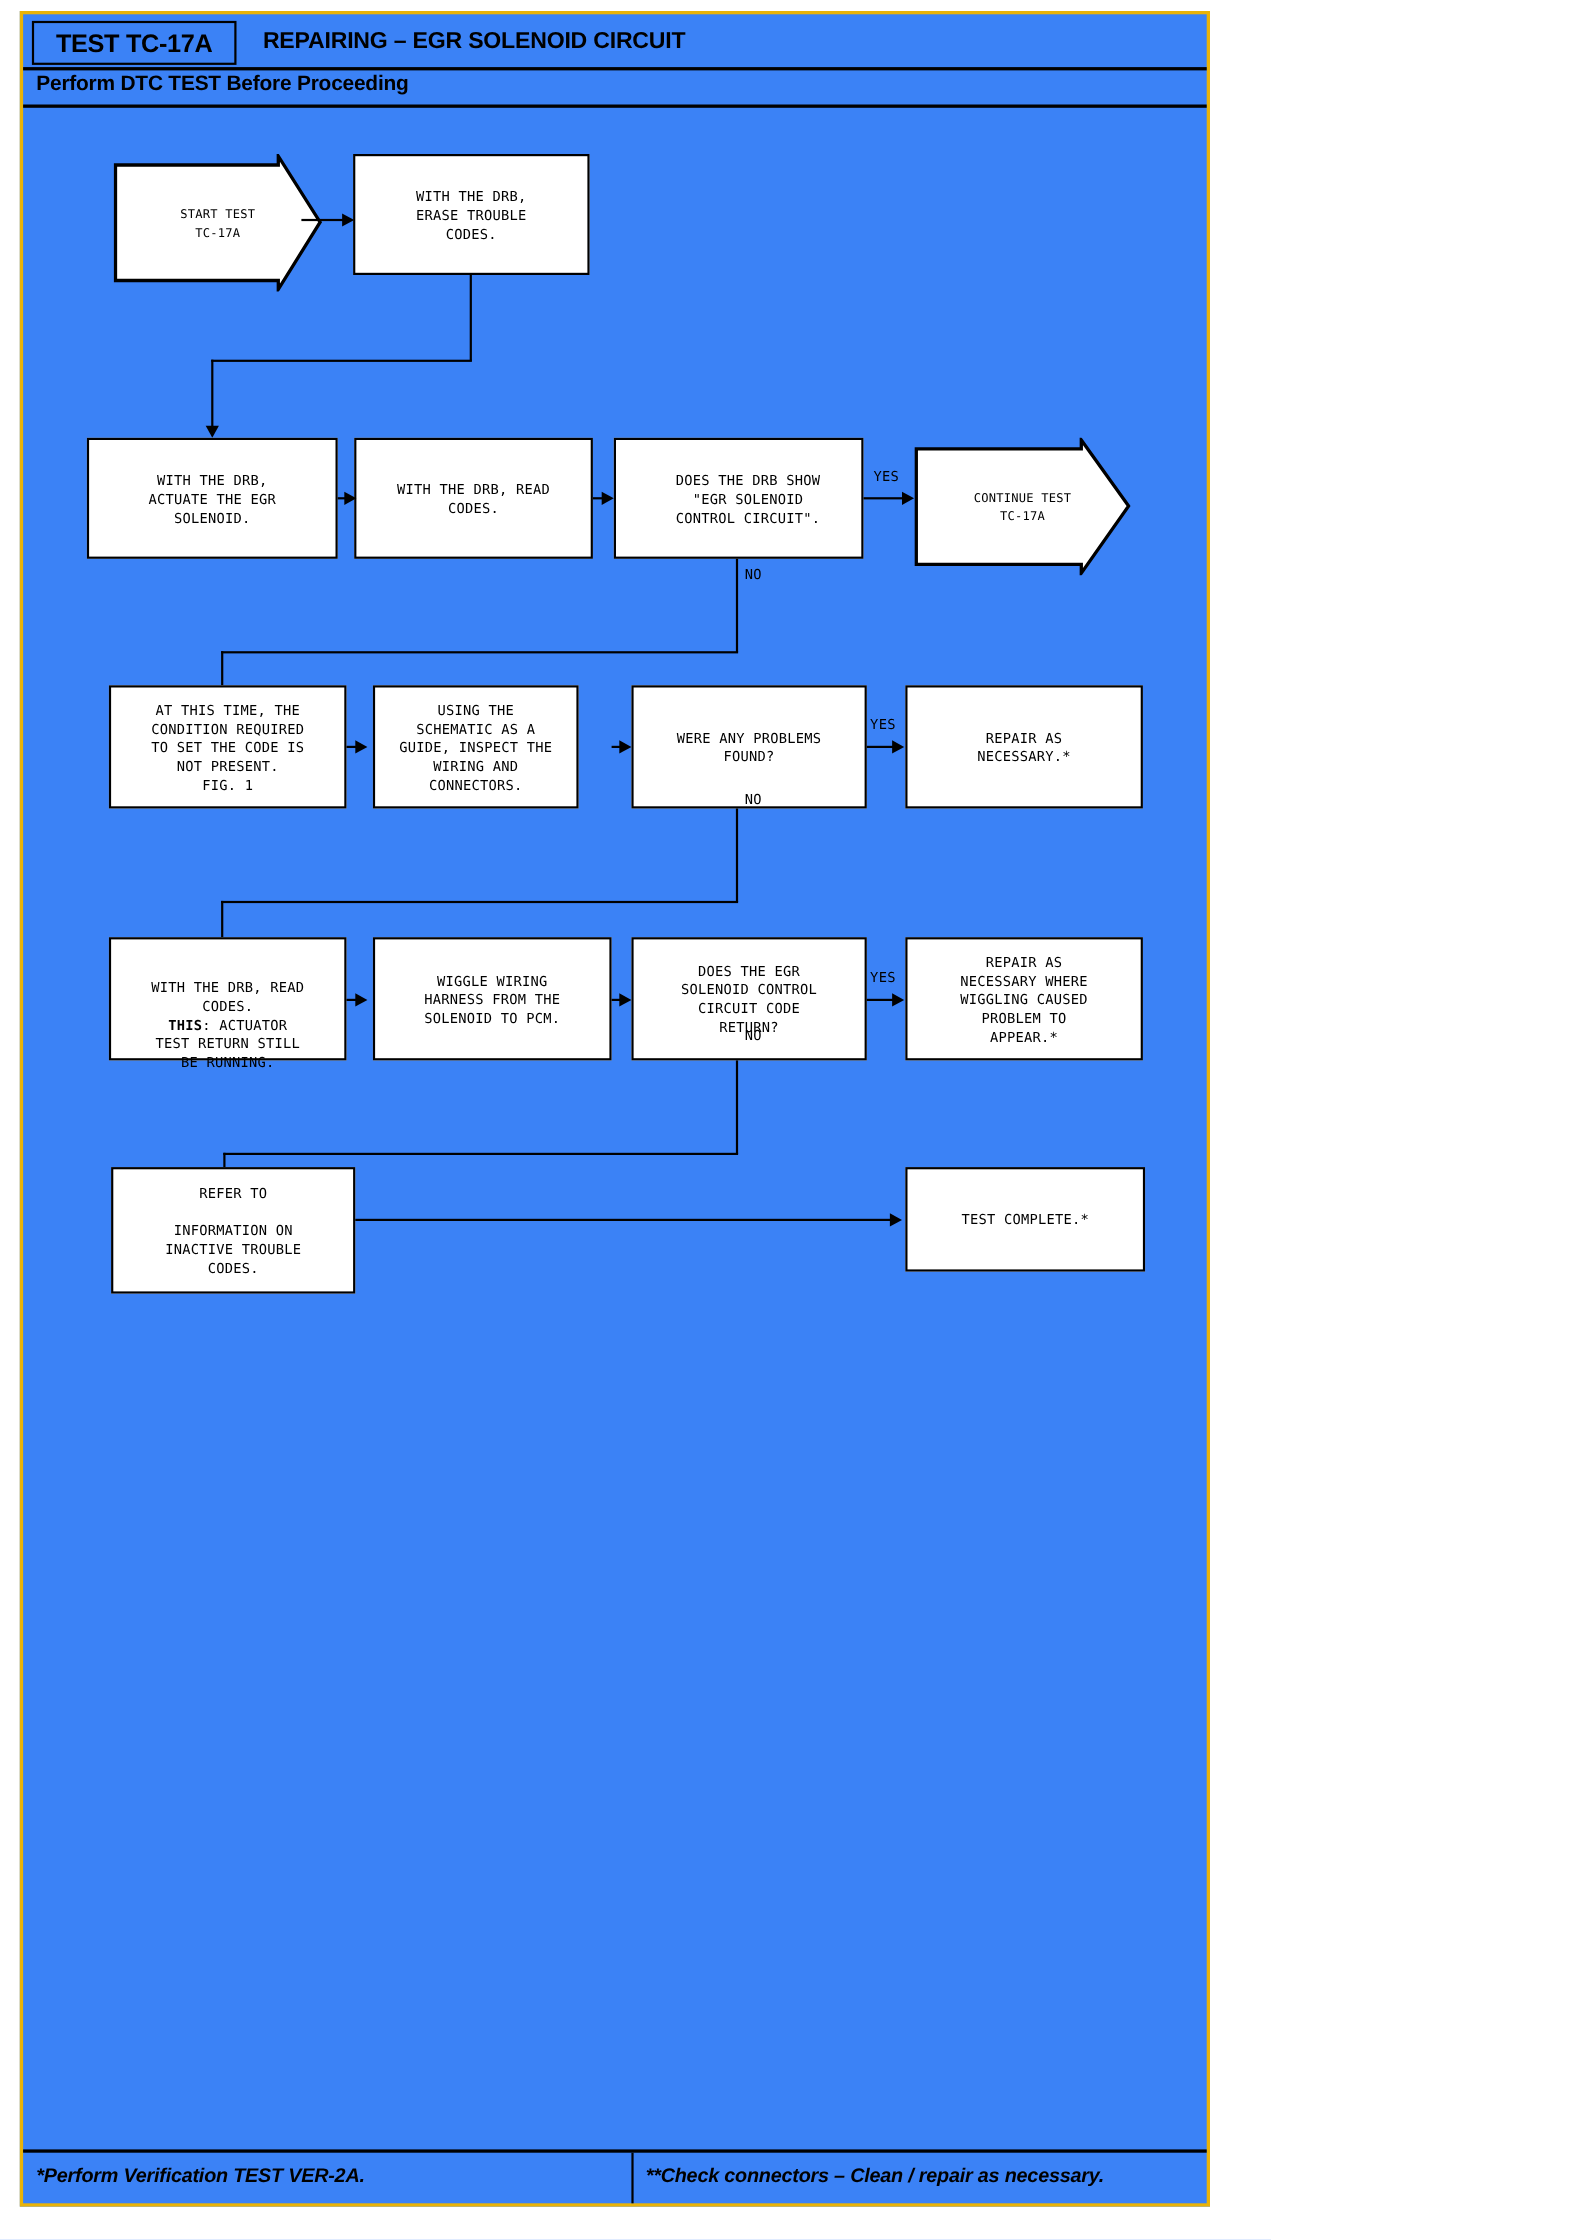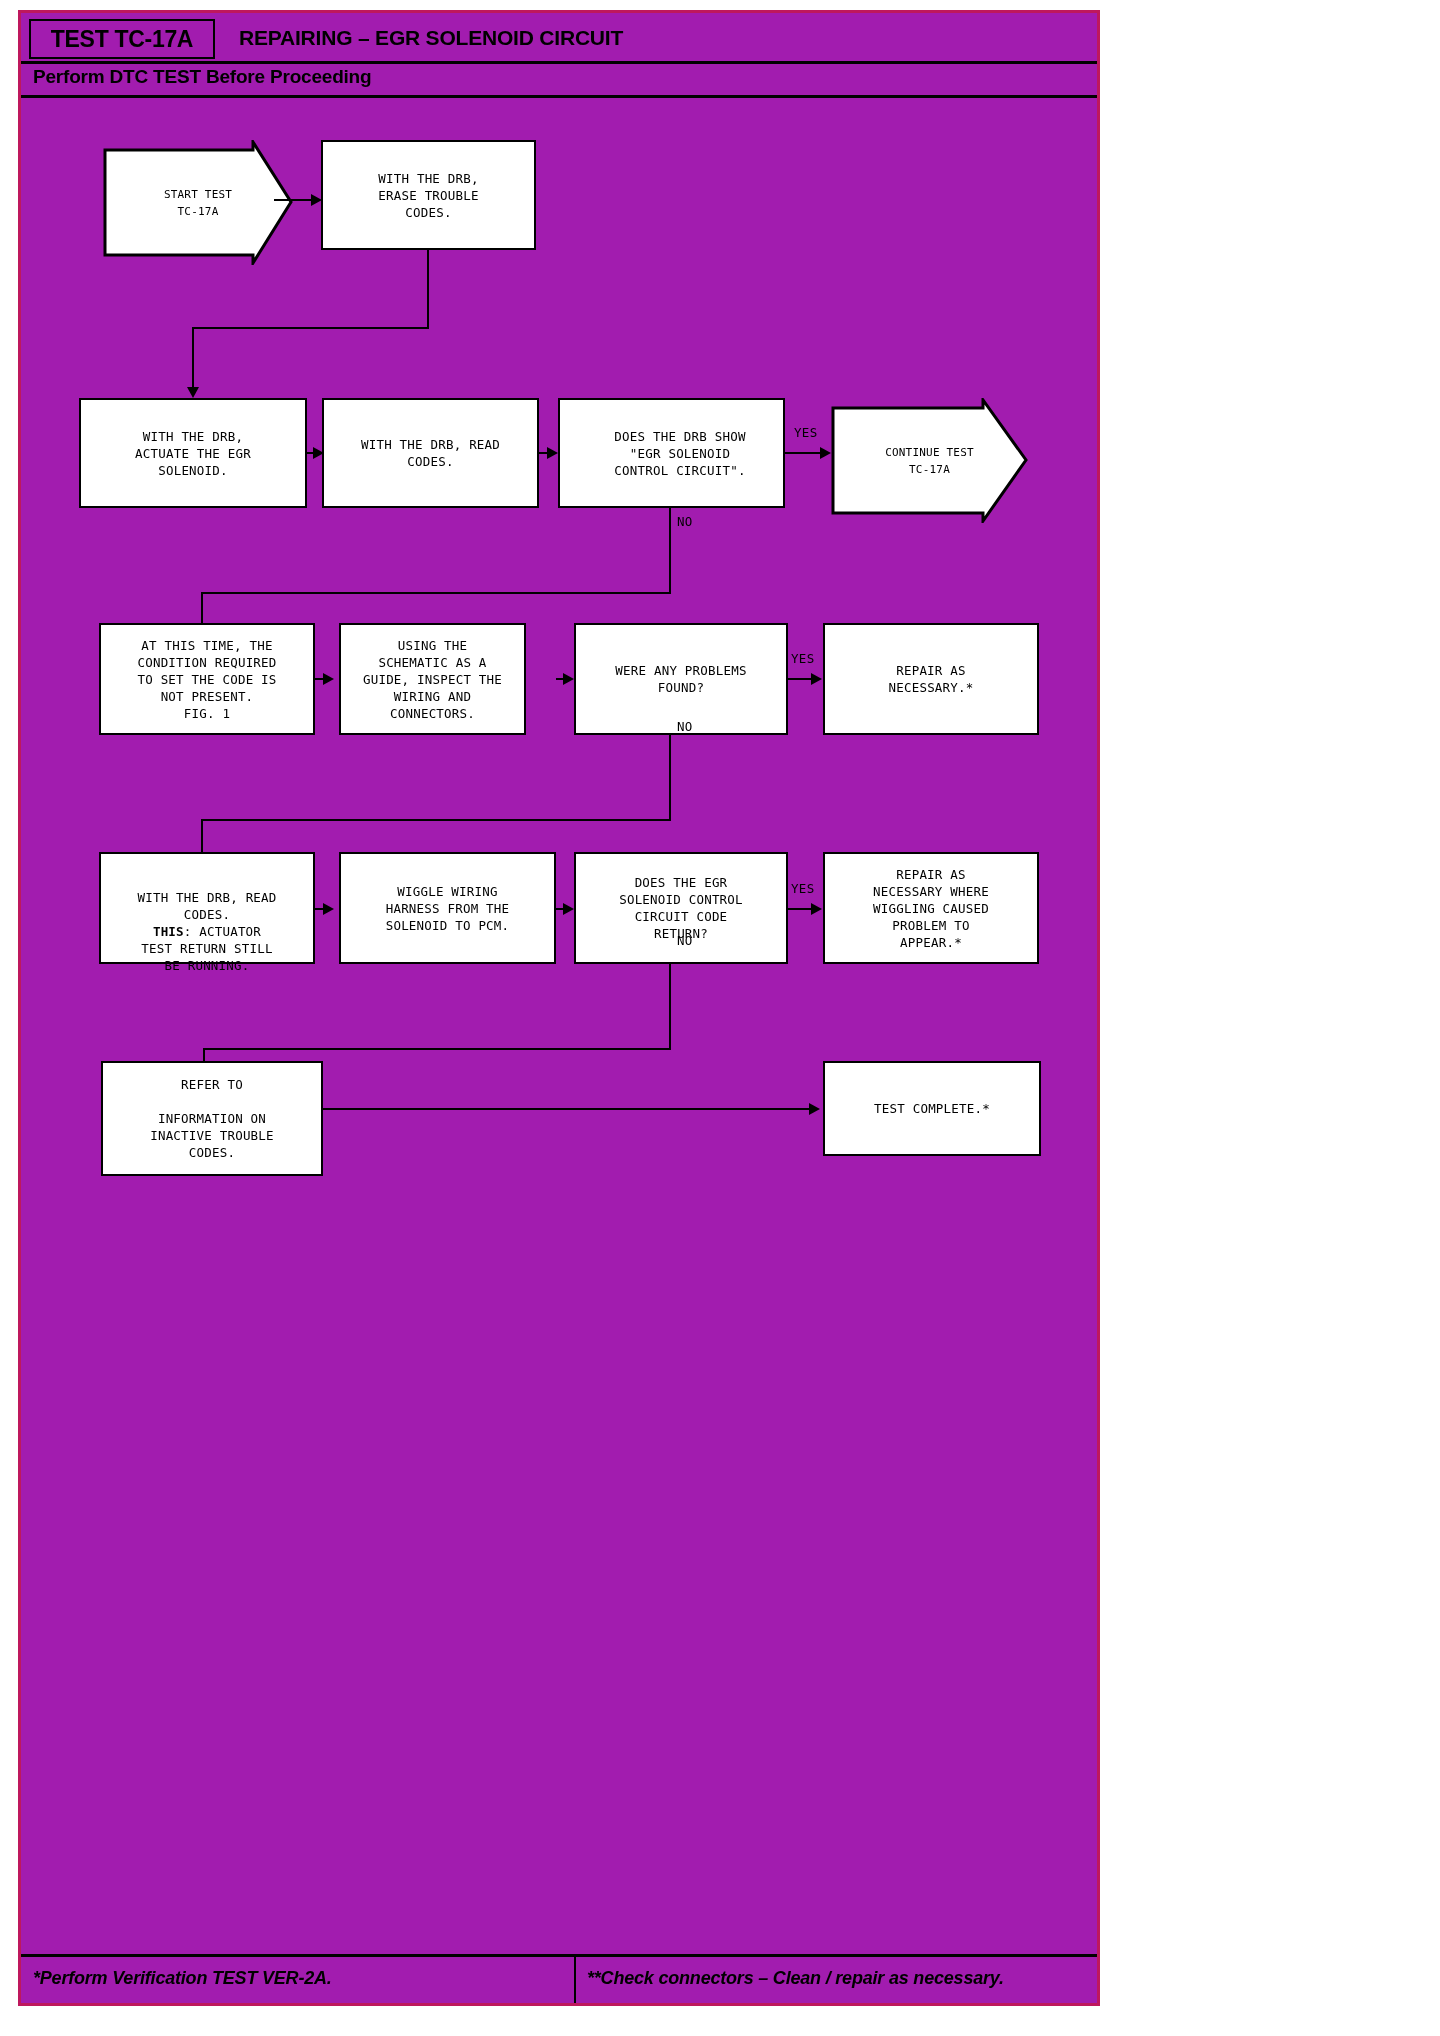--- a/index.html
+++ b/index.html
@@ -15,23 +15,23 @@
     color: #000000;
     overflow: hidden;
   }
 
   .page {
     position: absolute;
     left: 18px;
     top: 10px;
     width: 1082px;
     height: 1996px;
-    border: 3px solid #be185d;
+    border: 3px solid #eab308;
     box-sizing: border-box;
-    background: #a21caf;
+    background: #3b82f6;
   }
 
   
   .header {
     position: absolute;
     left: 0; top: 0;
     width: 100%;
     height: 80px;
   }
   .hdr-rule {

